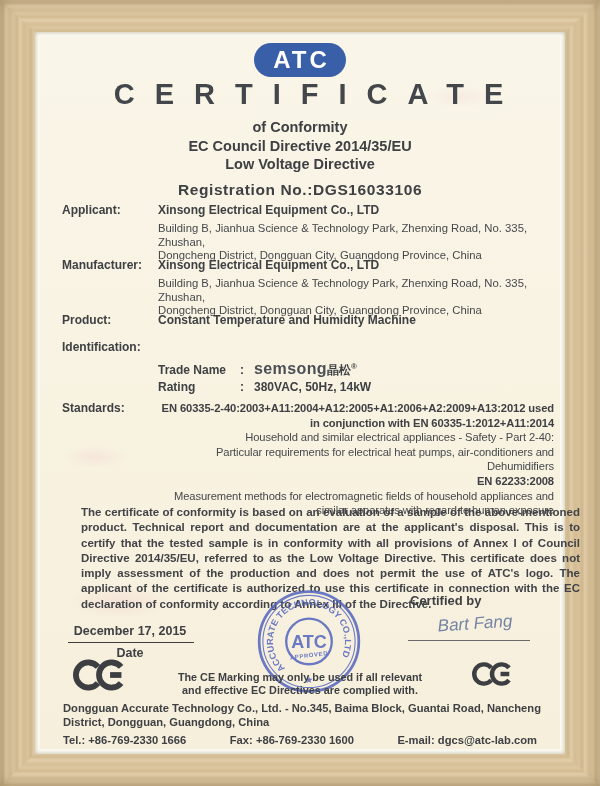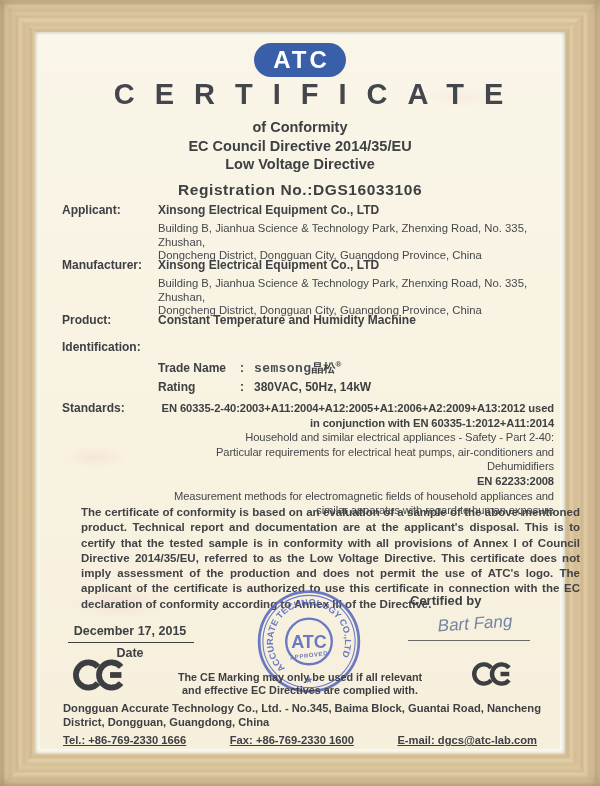--- a/index.html
+++ b/index.html
@@ -42,21 +42,21 @@
   .directive2{top:119px;font-size:14.5px;font-weight:bold;}
   .registration{top:144px;font-size:15.5px;font-weight:bold;letter-spacing:.6px;}
   
   .field-label{left:22px;width:95px;font-size:12px;font-weight:bold;}
   .field-value{left:118px;width:396px;font-size:12px;}
   .name-line{font-weight:bold;font-size:12px;margin-bottom:5px;}
   .addr{font-size:11.3px;line-height:13.5px;color:#46484c;}
   .id-row{position:absolute;left:118px;width:396px;font-size:12px;font-weight:bold;}
   .id-name{display:inline-block;width:82px;}
   .id-colon{display:inline-block;width:14px;}
-  .trade-latin{font-size:13px;letter-spacing:.4px;color:#4a4f55;font-family:Liberation Mono, monospace;}
+  .trade-latin{font-size:16px;letter-spacing:.4px;color:#4a4f55;}
   .trade-cjk{font-size:12px;}
   .trade-reg{font-size:8px;vertical-align:super;}
   .std-lines{left:118px;top:364px;width:396px;font-size:11.2px;line-height:14.6px;letter-spacing:-0.1px;text-align:right;}
   .std-lines .reg{font-weight:normal;color:#46484c;}
   
   .body-par{left:10px;top:468px;width:499px;font-size:11.5px;font-weight:bold;line-height:15.3px;
     text-align:justify;color:#414347;margin-left:31px;}
   
   .stamp-box{left:216px;top:549px;width:106px;height:112px;opacity:.88;}
   .certified{left:370px;top:556px;width:130px;font-size:13px;font-weight:bold;}
@@ -64,21 +64,21 @@
     color:#7484a3;transform:rotate(-4deg);font-weight:500;}
   .sig-line{left:368px;top:603px;width:122px;border-top:1px solid #6a6a6a;height:0;}
   .date-text{left:25px;top:587px;width:130px;text-align:center;font-size:12.5px;font-weight:bold;}
   .date-line{left:28px;top:605px;width:126px;border-top:1.4px solid #3f3f3f;height:0;}
   .date-label{left:25px;top:609px;width:130px;text-align:center;font-size:12.5px;font-weight:bold;}
   .ce-left{left:33px;top:621px;}
   .ce-right{left:432px;top:624px;}
   .ce-note{left:135px;top:634px;width:250px;text-align:center;font-size:10.8px;font-weight:bold;line-height:13px;}
   .footer-addr{left:23px;top:665px;width:480px;font-size:11.2px;font-weight:bold;line-height:13.5px;}
   .contacts{left:23px;top:697px;width:474px;display:flex;justify-content:space-between;
-    font-size:11.2px;font-weight:bold;text-decoration:underline;}
+    font-size:11.2px;font-weight:bold;}
   svg text{font-family:"Liberation Sans", sans-serif;}
 </style>
 </head>
 <body>
 
 <div class="frame-bar grain-h" id="frame-top"></div>
 <div class="frame-bar grain-h" id="frame-bottom"></div>
 <div class="frame-bar grain-v" id="frame-left"></div>
 <div class="frame-bar grain-v" id="frame-right"></div>
 <div class="mat"></div>

